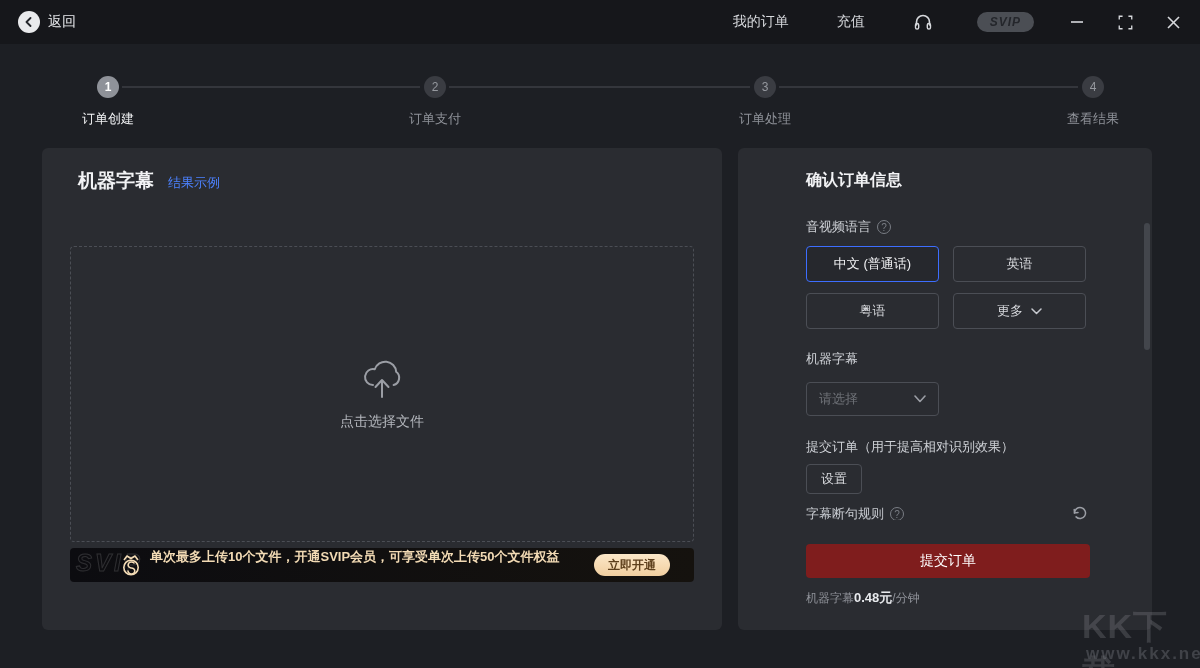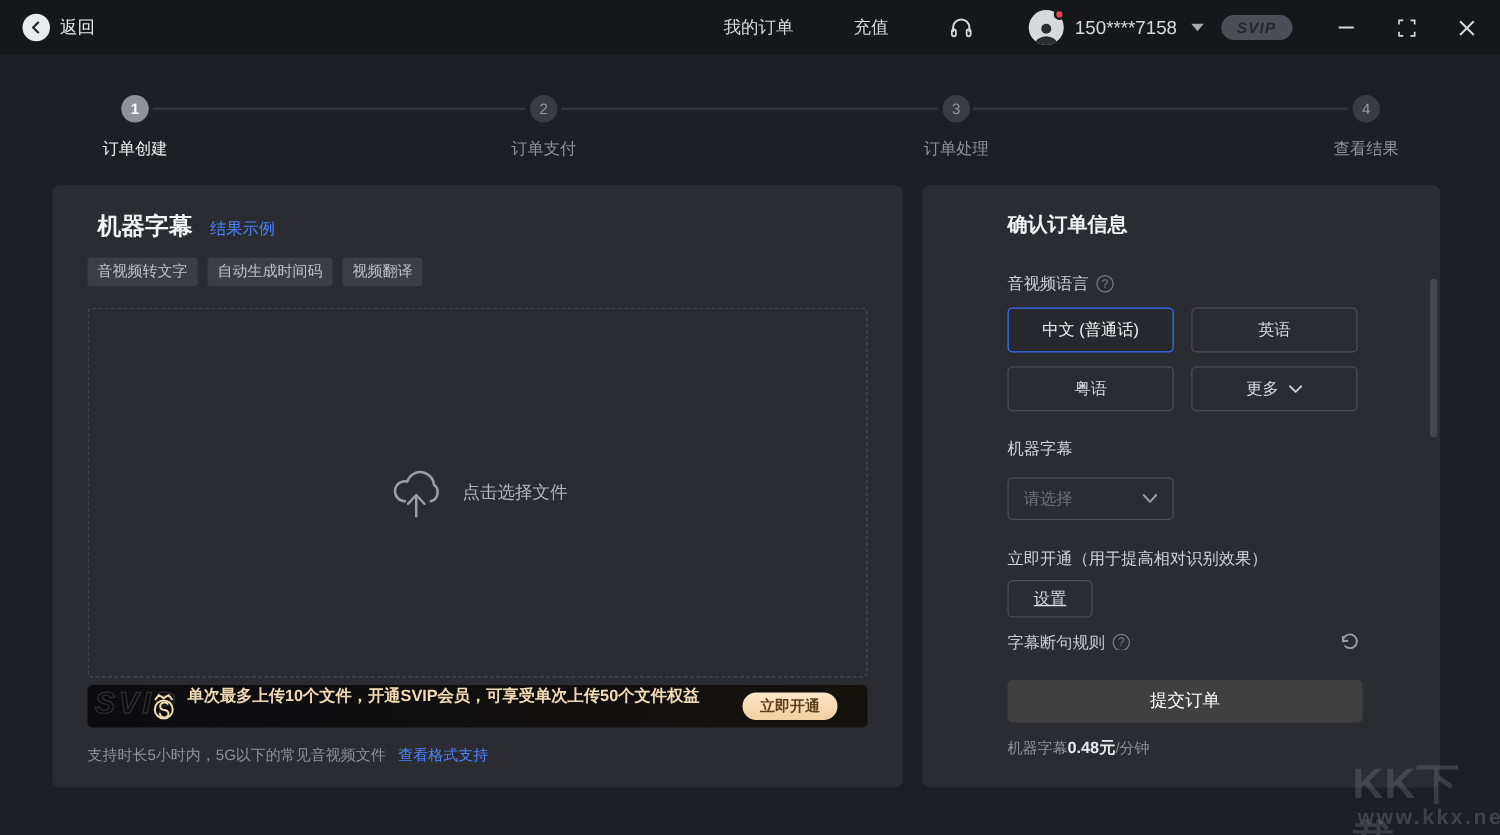--- a/index.html
+++ b/index.html
@@ -39,21 +39,21 @@
   
   .panel{position:absolute;background:#2a2c31;border-radius:6px;}
   .left-panel{left:42px;top:148px;width:680px;height:482px;}
   .right-panel{left:738px;top:148px;width:414px;height:482px;}
   
   .lp-titlerow{position:absolute;left:36px;top:20px;display:flex;align-items:flex-end;gap:14px;}
   .lp-title{font-size:19px;font-weight:bold;color:#f2f3f5;}
   .lp-example{font-size:13px;color:#4c82ff;padding-bottom:2px;cursor:pointer;}
   .lp-tags{position:absolute;left:28px;top:58px;display:flex;gap:8px;}
   .tag{background:#3b3e44;color:#bfc2c8;font-size:12px;border-radius:3px;padding:3px 8px;}
-  .upload-box{position:absolute;left:28px;top:98px;width:624px;height:296px;border:1px dashed #4b4e55;border-radius:4px;display:flex;flex-direction:row;align-items:center;justify-content:center;gap:14px;cursor:pointer;}
+  .upload-box{position:absolute;left:28px;top:98px;width:624px;height:296px;border:1px dashed #4b4e55;border-radius:4px;display:flex;flex-direction:column;align-items:center;justify-content:center;gap:14px;cursor:pointer;}
   .upload-text{color:#b3b6bc;font-size:14px;}
   .svip-banner{position:absolute;left:28px;top:400px;width:624px;height:34px;background:linear-gradient(90deg,#0c0c10,#15120e);border-radius:4px;display:flex;align-items:center;overflow:hidden;}
   .svip-watermark{position:absolute;left:6px;top:1px;font-size:24px;font-weight:900;font-style:italic;letter-spacing:3px;color:transparent;-webkit-text-stroke:1px rgba(255,255,255,0.14);user-select:none;}
   .svip-coin{position:absolute;left:48px;top:5px;}
   .svip-text{position:absolute;left:80px;top:0;height:18px;display:flex;align-items:center;color:#f2dab4;font-size:13px;font-weight:600;}
   .svip-open-btn{position:absolute;right:24px;top:6px;height:22px;padding:0 14px;border-radius:11px;background:linear-gradient(180deg,#fbe7c8,#f1cfa0);color:#5d3f1c;font-size:12px;font-weight:600;display:flex;align-items:center;cursor:pointer;}
   .lp-note{position:absolute;left:28px;top:448px;display:flex;gap:10px;font-size:12px;}
   .lp-note-text{color:#8f9299;}
   .lp-note-link{color:#4c82ff;cursor:pointer;}
   
@@ -61,25 +61,25 @@
   .rp-title{position:absolute;left:68px;top:22px;font-size:16px;font-weight:bold;color:#f2f3f5;}
   .rp-scroll{position:absolute;left:0;top:208px;width:414px;height:312px;overflow:hidden;}
   .rp-scroll{top:60px;}
   .field-label{position:absolute;color:#cfd2d7;font-size:13px;display:flex;align-items:center;gap:6px;}
   .qmark{width:14px;height:14px;border-radius:50%;border:1px solid #797d84;color:#797d84;font-size:10px;display:inline-flex;align-items:center;justify-content:center;}
   .qmark::after{content:"?";}
   .lang-btn{position:absolute;width:133px;height:36px;border:1px solid #4b4e55;border-radius:4px;background:transparent;color:#d7d9dd;font-size:13px;display:flex;align-items:center;justify-content:center;gap:8px;cursor:pointer;}
   .lang-btn.selected{border:1px solid #3d6eff;background:#26282d;color:#f2f3f5;}
   .select-box{position:absolute;width:133px;height:34px;border:1px solid #4b4e55;border-radius:4px;display:flex;align-items:center;justify-content:space-between;padding:0 12px;cursor:pointer;}
   .select-placeholder{color:#6f7278;font-size:13px;}
-  .small-btn{position:absolute;width:68px;height:30px;border:1px solid #4b4e55;border-radius:4px;color:#d7d9dd;font-size:13px;display:flex;align-items:center;justify-content:center;cursor:pointer;text-decoration:underline;}
+  .small-btn{position:absolute;width:56px;height:30px;border:1px solid #4b4e55;border-radius:4px;color:#d7d9dd;font-size:13px;display:flex;align-items:center;justify-content:center;cursor:pointer;}
   .clipped-row{position:absolute;left:68px;top:297px;display:flex;align-items:center;gap:6px;color:#c6c9cf;font-size:13px;}
   .reset-icon{position:absolute;left:334px;top:297px;cursor:pointer;}
   .scroll-thumb{position:absolute;right:2px;top:75px;width:6px;height:127px;border-radius:3px;background:#43464c;cursor:pointer;}
-  .submit-btn{position:absolute;left:68px;top:396px;width:284px;height:34px;background:#404040;border-radius:4px;color:#ffffff;font-size:14px;display:flex;align-items:center;justify-content:center;cursor:pointer;}
+  .submit-btn{position:absolute;left:68px;top:396px;width:284px;height:34px;background:#7f1d1d;border-radius:4px;color:#ffffff;font-size:14px;display:flex;align-items:center;justify-content:center;cursor:pointer;}
   .price-row{position:absolute;left:68px;top:441px;font-size:12px;color:#8f9299;display:flex;align-items:baseline;}
   .price-value{color:#e8eaed;font-weight:bold;font-size:13px;}
   
   .sitemark{position:absolute;z-index:9;pointer-events:none;font-weight:bold;}
   .sitemark-1{left:1082px;top:604px;font-size:34px;letter-spacing:1px;color:rgba(145,148,155,0.26);}
   .sitemark-2{left:1086px;top:644px;font-size:17px;letter-spacing:2px;color:rgba(145,148,155,0.30);}
   svg{display:block;}
 </style>
 </head>
 <body>
@@ -97,33 +97,20 @@
   <div class="topnav">
     <span class="topnav-item">我的订单</span>
     <span class="topnav-item">充值</span>
     <span class="headset">
       <svg width="20" height="20" viewBox="0 0 20 20">
           <path d="M3.5 13 v-3 a6.5 6.5 0 0 1 13 0 v3" fill="none" stroke="#d7d9dd" stroke-width="1.6" stroke-linecap="round"></path>
           <rect x="2.5" y="11.5" width="3.2" height="5.5" rx="1.6" fill="none" stroke="#d7d9dd" stroke-width="1.4"></rect>
           <rect x="14.3" y="11.5" width="3.2" height="5.5" rx="1.6" fill="none" stroke="#d7d9dd" stroke-width="1.4"></rect>
         </svg>
     </span>
-    <div class="account">
-      <span class="avatar-wrap">
-        <span class="avatar">
-          <svg width="22" height="20" viewBox="0 0 22 20">
-              <circle cx="11" cy="7" r="4" fill="#2a2c31"></circle>
-              <path d="M2 20 a9 7 0 0 1 18 0 z" fill="#2a2c31"></path>
-            </svg>
-        </span>
-        <span class="red-dot"></span>
-      </span>
-      <span class="phone">150****7158</span>
-      <span class="caret-down"></span>
-    </div>
     <span class="svip-pill">SVIP</span>
   </div>
   <div class="win-controls">
     <span class="win-btn">
       <svg width="14" height="14" viewBox="0 0 14 14">
           <line x1="1" y1="7" x2="13" y2="7" stroke="#d7d9dd" stroke-width="1.6"></line>
         </svg>
     </span>
     <span class="win-btn">
       <svg width="15" height="15" viewBox="0 0 18 18" fill="none" stroke="#d7d9dd" stroke-width="1.6">
@@ -155,25 +142,20 @@
   <div class="step-label active" style="left:38px;">订单创建</div>
   <div class="step-label idle" style="left:365px;">订单支付</div>
   <div class="step-label idle" style="left:695px;">订单处理</div>
   <div class="step-label idle" style="left:1023px;">查看结果</div>
 </div>
 
 <div class="panel left-panel">
   <div class="lp-titlerow">
     <span class="lp-title">机器字幕</span>
     <span class="lp-example">结果示例</span>
-  </div>
-  <div class="lp-tags">
-    <span class="tag">音视频转文字</span>
-    <span class="tag">自动生成时间码</span>
-    <span class="tag">视频翻译</span>
   </div>
 
   <div class="upload-box">
     <span>
       <svg width="46" height="42" viewBox="0 0 46 42" fill="none" stroke="#9b9ea5" stroke-width="2" stroke-linecap="round" stroke-linejoin="round">
         <path d="M14 28 a8 8 0 1 1 1.8-15.8 a11 11 0 0 1 21.4 2.6 a7.5 7.5 0 0 1 -2.6 13.2"></path>
         <line x1="23" y1="40" x2="23" y2="24"></line>
         <polyline points="16.5,30 23,23 29.5,30"></polyline>
       </svg>
     </span>
@@ -186,24 +168,20 @@
       <svg width="26" height="24" viewBox="0 0 26 24">
         <path d="M6 7 L9 3 L13 5.5 L17 3 L20 7" fill="none" stroke="#f2dab4" stroke-width="1.6" stroke-linejoin="round"></path>
         <circle cx="13" cy="14.5" r="7.2" fill="none" stroke="#f2dab4" stroke-width="1.6"></circle>
         <path d="M16 11.5 a3.4 3 0 1 0 -3 5 a3.4 3 0 1 1 -3 3" transform="translate(0,-1.5)" fill="none" stroke="#f2dab4" stroke-width="1.6" stroke-linecap="round"></path>
       </svg>
     </span>
     <span class="svip-text">单次最多上传10个文件，开通SVIP会员，可享受单次上传50个文件权益</span>
     <span class="svip-open-btn">立即开通</span>
   </div>
 
-  <div class="lp-note">
-    <span class="lp-note-text">支持时长5小时内，5G以下的常见音视频文件</span>
-    <span class="lp-note-link">查看格式支持</span>
-  </div>
 </div>
 
 <div class="panel right-panel">
   <div class="rp-title">确认订单信息</div>
 
   <div class="rp-scroll">
     <div class="field-label" style="left:68px;top:10px;">
       <span>音视频语言</span>
       <span class="qmark"></span>
     </div>
@@ -228,21 +206,21 @@
       <span>机器字幕</span>
     </div>
     <div class="select-box" style="left:68px;top:174px;">
       <span class="select-placeholder">请选择</span>
       <svg width="12" height="8" viewBox="0 0 12 8">
           <polyline points="1,1 6,6.5 11,1" fill="none" stroke="#9b9ea5" stroke-width="1.6" stroke-linecap="round" stroke-linejoin="round"></polyline>
         </svg>
     </div>
 
     <div class="field-label" style="left:68px;top:230px;">
-      <span>立即开通（用于提高相对识别效果）</span>
+      <span>提交订单（用于提高相对识别效果）</span>
     </div>
     <div class="small-btn" style="left:68px;top:256px;">设置</div>
 
     <div class="clipped-row">
       <span>字幕断句规则</span>
       <span class="qmark"></span>
     </div>
     <span class="reset-icon">
       <svg width="16" height="16" viewBox="0 0 16 16" fill="none" stroke="#9b9ea5" stroke-width="1.5" stroke-linecap="round">
           <path d="M2.5 8 a5.5 5.5 0 1 1 1.6 3.9"></path>

